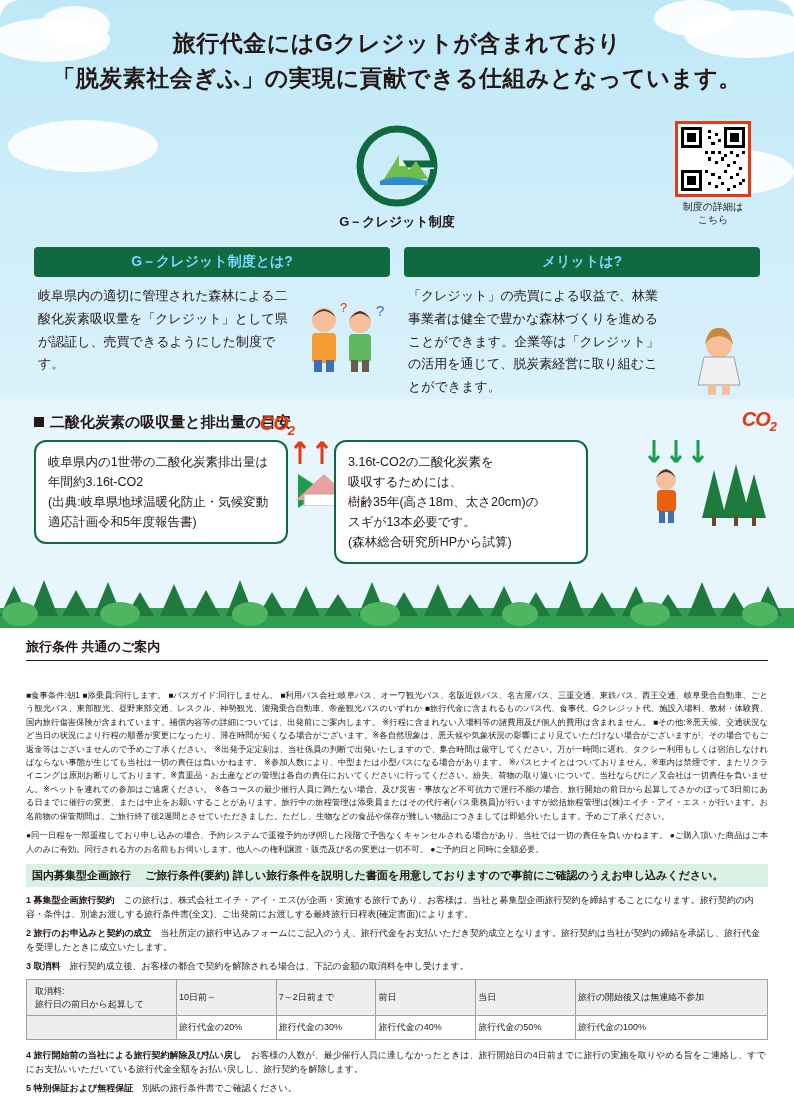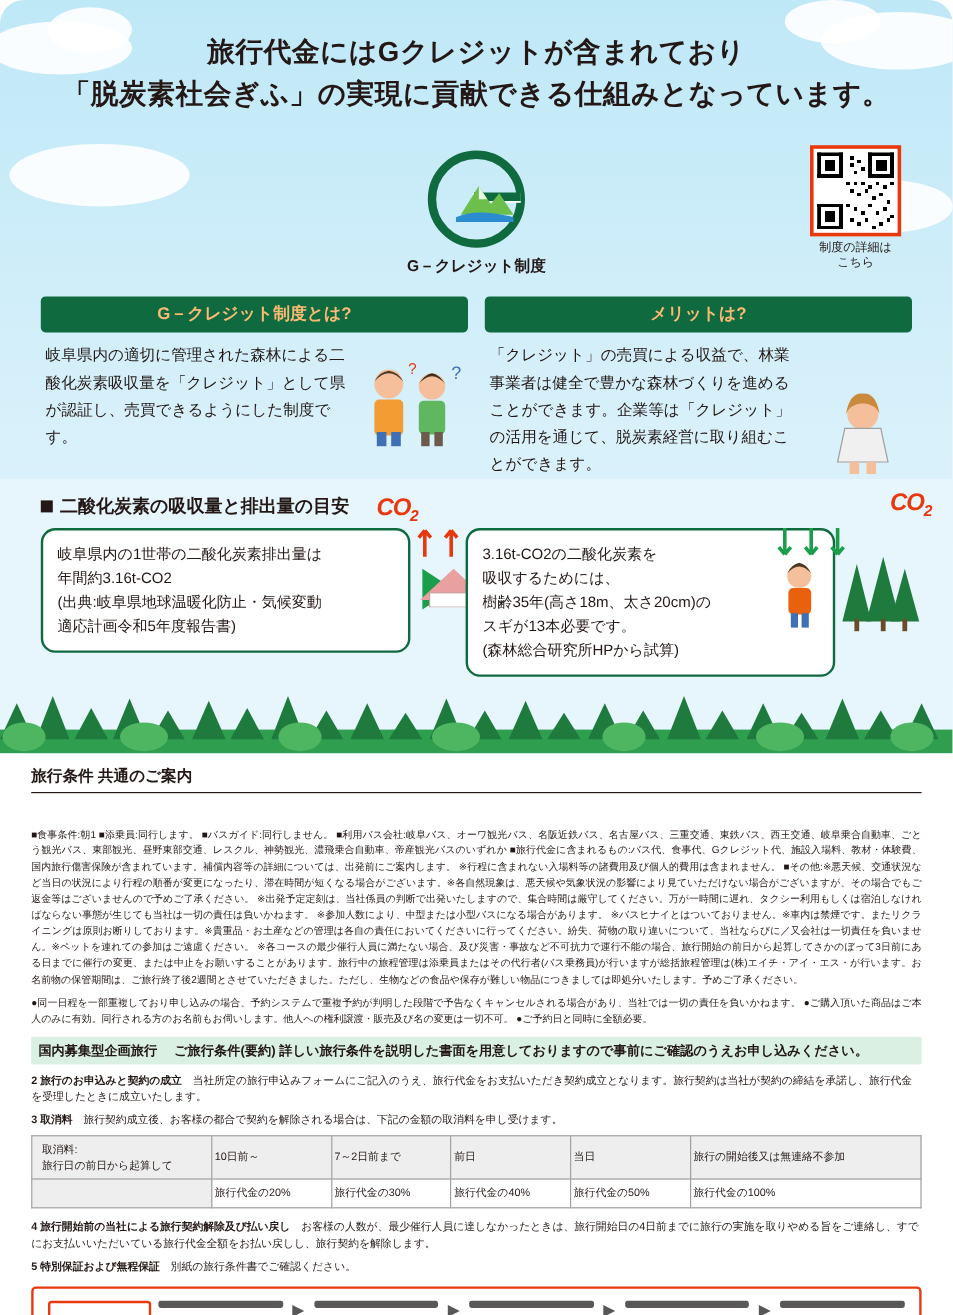--- a/index.html
+++ b/index.html
@@ -51,39 +51,39 @@
     width:76px; height:76px; border:3px solid #e8380d; padding:3px; background:#fff;
     margin:0 auto;
   }
   .qr-inner { width:100%; height:100%; }
   .qr-cap { font-size:10px; line-height:1.3; margin-top:3px; color:#231815; }
 
   
   .panels { position:relative; z-index:3; display:flex; gap:14px; padding: 2px 34px 0 34px; }
   .panel { flex:1; }
   .panel-head {
-    background:#0f6b3f; color:#fdba74; text-align:center; font-weight:bold;
+    background:#0f6b3f; color:#7dd3fc; text-align:center; font-weight:bold;
     font-size:14px; padding:6px 0; border-radius:4px;
   }
   .panel-body {
     font-size:13px; line-height:1.75; padding:8px 4px 0 4px; position:relative;
     min-height:92px;
   }
   .panel-body p { margin:0; padding-right:86px; }
 
   .kids { position:absolute; right:0; bottom:-4px; }
 
   
   .co2sec { position:relative; background:#e7f6fd; padding: 14px 34px 0 34px; z-index:3;}
   .co2title { font-size:15px; font-weight:bold; color:#231815; margin-bottom:8px; }
   .co2title .sq { display:inline-block; width:10px; height:10px; background:#231815; margin-right:6px; }
   .co2row { display:flex; align-items:flex-start; gap:10px; position:relative; }
   .bubble {
     border:2px solid #0f6b3f; background:#fff; border-radius:12px;
-    font-size:12.5px; line-height:1.6; padding:10px 12px; width:308px; min-height:96px;
+    font-size:12.5px; line-height:1.6; padding:10px 12px; width:254px; min-height:96px;
   }
   .arrow-green {
     width:0;height:0;border-top:17px solid transparent;border-bottom:17px solid transparent;
     border-left:26px solid #1a9e4b; margin-top:34px;
   }
   .co2-badge { font-weight:bold; color:#e8380d; font-size:20px; letter-spacing:-1px;font-style:italic;}
   .co2-badge sub { font-size:13px; }
 
   .hillstrip { position:relative; height:64px; background:#e7f6fd; overflow:hidden; }
 
@@ -387,20 +387,24 @@
     <div class="terms-title">旅行条件 共通のご案内</div>
     <div class="fine">
       <p>■食事条件:朝1 ■添乗員:同行します。 ■バスガイド:同行しません。 ■利用バス会社:岐阜バス、オーワ観光バス、名阪近鉄バス、名古屋バス、三重交通、東鉄バス、西王交通、岐阜乗合自動車、ごとう観光バス、東部観光、昼野東部交通、レスクル、神勢観光、濃飛乗合自動車、帝産観光バスのいずれか ■旅行代金に含まれるもの:バス代、食事代、Gクレジット代、施設入場料、教材・体験費、国内旅行傷害保険が含まれています。補償内容等の詳細については、出発前にご案内します。 ※行程に含まれない入場料等の諸費用及び個人的費用は含まれません。 ■その他:※悪天候、交通状況など当日の状況により行程の順番が変更になったり、滞在時間が短くなる場合がございます。※各自然現象は、悪天候や気象状況の影響により見ていただけない場合がございますが、その場合でもご返金等はございませんので予めご了承ください。 ※出発予定定刻は、当社係員の判断で出発いたしますので、集合時間は厳守してください。万が一時間に遅れ、タクシー利用もしくは宿泊しなければならない事態が生じても当社は一切の責任は負いかねます。 ※参加人数により、中型または小型バスになる場合があります。 ※バスヒナイとはついておりません。※車内は禁煙です。またリクライニングは原則お断りしております。※貴重品・お土産などの管理は各自の責任においてくださいに行ってください。紛失、荷物の取り違いについて、当社ならびに／又会社は一切責任を負いません。※ペットを連れての参加はご遠慮ください。 ※各コースの最少催行人員に満たない場合、及び災害・事故など不可抗力で運行不能の場合、旅行開始の前日から起算してさかのぼって3日前にある日までに催行の変更、または中止をお願いすることがあります。旅行中の旅程管理は添乗員またはその代行者(バス乗務員)が行いますが総括旅程管理は(株)エイチ・アイ・エス・が行います。お名前物の保管期間は、ご旅行終了後2週間とさせていただきました。ただし、生物などの食品や保存が難しい物品につきましては即処分いたします。予めご了承ください。</p>
       <p>●同一日程を一部重複しており申し込みの場合、予約システムで重複予約が判明した段階で予告なくキャンセルされる場合があり、当社では一切の責任を負いかねます。 ●ご購入頂いた商品はご本人のみに有効。同行される方のお名前もお伺いします。他人への権利譲渡・販売及び名の変更は一切不可。 ●ご予約日と同時に全額必要。</p>
     </div>
 
     <div class="sec-title">国内募集型企画旅行 　ご旅行条件(要約) 詳しい旅行条件を説明した書面を用意しておりますので事前にご確認のうえお申し込みください。</div>
 
     <div class="numlist">
       <div class="item">
+        <span class="hd">1</span>
+        <span class="hd">募集型企画旅行契約</span><span>　この旅行は、株式会社エイチ・アイ・エス(が企画・実施する旅行であり、お客様は、当社と募集型企画旅行契約を締結することになります。旅行契約の内容・条件は、別途お渡しする旅行条件書(全文)、ご出発前にお渡しする最終旅行日程表(確定書面)によります。</span>
+      </div>
+      <div class="item">
         <span class="hd">2</span>
         <span class="hd">旅行のお申込みと契約の成立</span><span>　当社所定の旅行申込みフォームにご記入のうえ、旅行代金をお支払いただき契約成立となります。旅行契約は当社が契約の締結を承諾し、旅行代金を受理したときに成立いたします。</span>
       </div>
       <div class="item">
         <span class="hd">3</span>
         <span class="hd">取消料</span><span>　旅行契約成立後、お客様の都合で契約を解除される場合は、下記の金額の取消料を申し受けます。</span>
       </div>
     </div>
 
     <table class="cancel">

